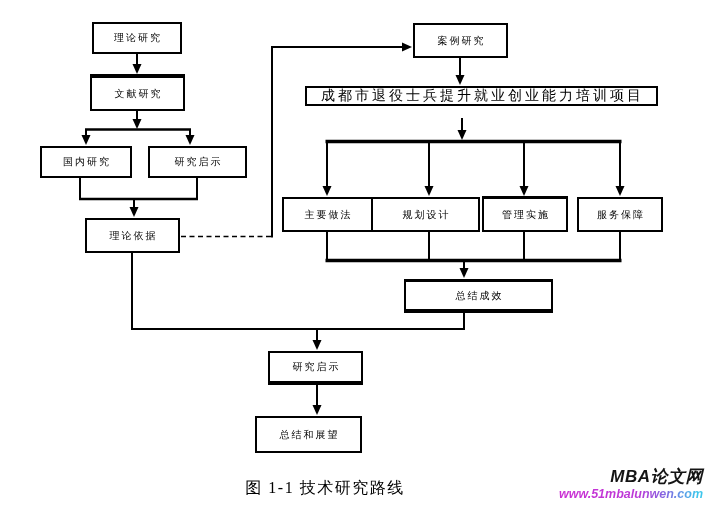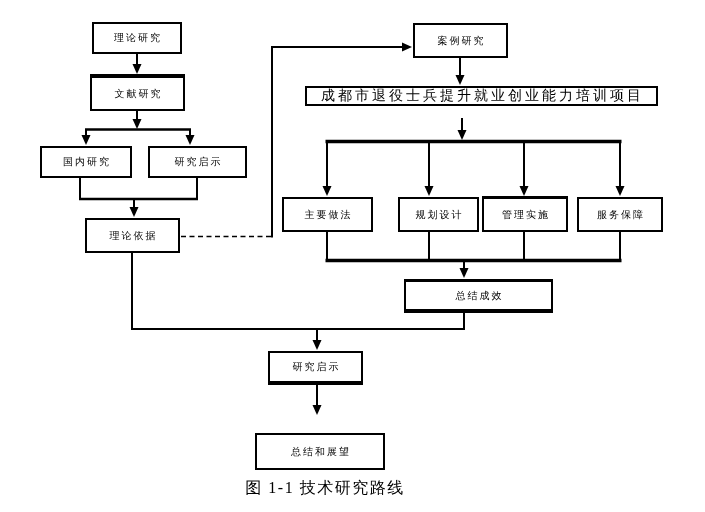--- a/index.html
+++ b/index.html
@@ -146,40 +146,44 @@
   </div>
 
   <div class="node wide" style="left:305px;top:86px;width:353px;height:20px">
     <span>成都市退役士兵提升就业创业能力培训项目</span>
   </div>
 
   <div class="node" style="left:282px;top:197px;width:91px;height:35px">
     <span>主要做法</span>
   </div>
 
-  <div class="node" style="left:398px;top:197px;width:81px;height:35px">
+  <div class="node" style="left:371px;top:197px;width:109px;height:35px">
     <span>规划设计</span>
   </div>
 
   <div class="node top3" style="left:482px;top:196px;width:86px;height:36px">
     <span>管理实施</span>
   </div>
 
   <div class="node" style="left:577px;top:197px;width:86px;height:35px">
     <span>服务保障</span>
   </div>
 
   <div class="node thick-bottom top3" style="left:404px;top:279px;width:149px;height:34px">
     <span>总结成效</span>
   </div>
 
   <div class="node thick-bottom" style="left:268px;top:351px;width:95px;height:34px">
     <span>研究启示</span>
   </div>
 
-  <div class="node" style="left:255px;top:433px;width:130px;height:37px">
+  <div class="node" style="left:255px;top:416px;width:107px;height:37px">
     <span>总结和展望</span>
   </div>
 
   <div class="caption">图 1-1 技术研究路线</div>
 
+  <div class="watermark">
+    <div class="wm-name">MBA论文网</div>
+    <div class="wm-url">www.51mbalunwen.com</div>
+  </div>
 
 </div>
 
 </body></html>

